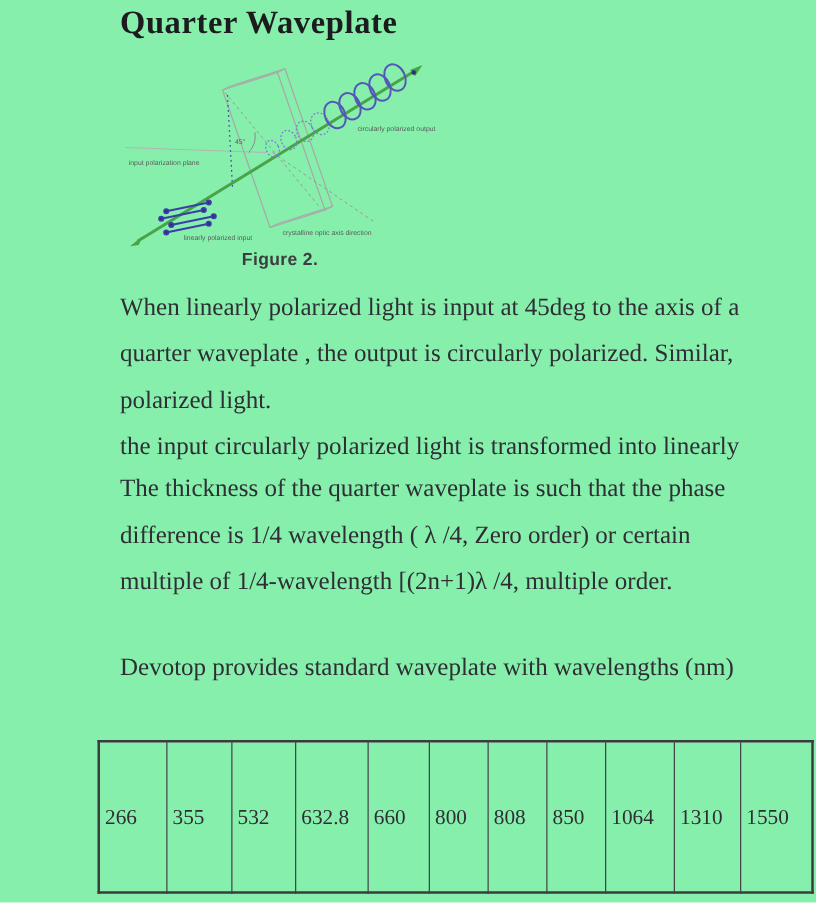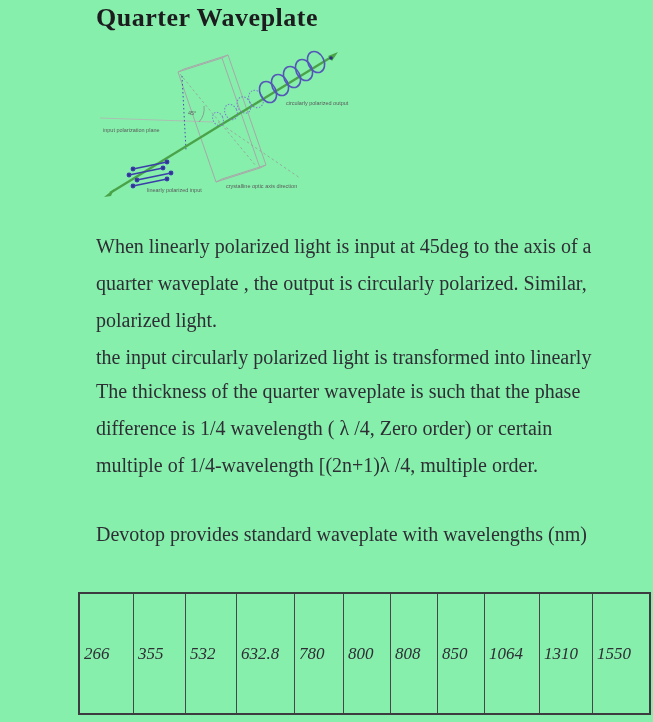--- a/index.html
+++ b/index.html
@@ -35,21 +35,20 @@
     color:#2e2e34;
   }
   .p1{top:228px;}
   .p2{top:373px;}
   .p3{top:516px;}
   table.waves{
     position:absolute;left:78px;top:592px;
     width:519px;height:123px;
     border-collapse:collapse;table-layout:fixed;
     border:2px solid #3c3c40;
-    font-style:italic;
   }
   table.waves td{
     border:1.5px solid #46464a;
     font-size:17px;color:#2e2e34;
     padding:0 0 0 4px;vertical-align:middle;text-align:left;
     font-family:"Liberation Serif", serif;
   }
   td.c0{width:49px}td.c1{width:47px}td.c2{width:46px}td.c3{width:53px}
   td.c4{width:44px}td.c5{width:42px}td.c6{width:42px}td.c7{width:42px}
   td.c8{width:50px}td.c9{width:48px}td.c10{width:52px}
@@ -122,20 +121,21 @@
         <line x1="33" y1="140" x2="67" y2="133"></line>
           <circle cx="33" cy="140" r="1.7"></circle>
           <circle cx="67" cy="133" r="1.7"></circle>
       </g>
 
       <text class="diag-label" x="3" y="86">input polarization plane</text>
       <text class="diag-label" x="47" y="146">linearly polarized input</text>
       <text class="diag-label" x="126" y="142">crystalline optic axis direction</text>
       <text class="diag-label" x="186" y="59">circularly polarized output</text>
     </svg>
+    <div class="fig-caption">Figure 2.</div>
   </div>
 
   <div class="para p1">
     <div class="line">When linearly polarized light is input at 45deg to the axis of a</div>
     <div class="line">quarter waveplate , the output is circularly polarized. Similar,</div>
     <div class="line">polarized light.</div>
     <div class="line">the input circularly polarized light is transformed into linearly</div>
   </div>
 
   <div class="para p2">
@@ -148,21 +148,21 @@
     <div class="line">Devotop provides standard waveplate with wavelengths (nm)</div>
   </div>
 
   <table class="waves">
     <tbody>
       <tr>
         <td class="c0">266</td>
         <td class="c1">355</td>
         <td class="c2">532</td>
         <td class="c3">632.8</td>
-        <td class="c4">780</td>
+        <td class="c4">660</td>
         <td class="c5">800</td>
         <td class="c6">808</td>
         <td class="c7">850</td>
         <td class="c8">1064</td>
         <td class="c9">1310</td>
         <td class="c10">1550</td>
       </tr>
     </tbody>
   </table>
 

